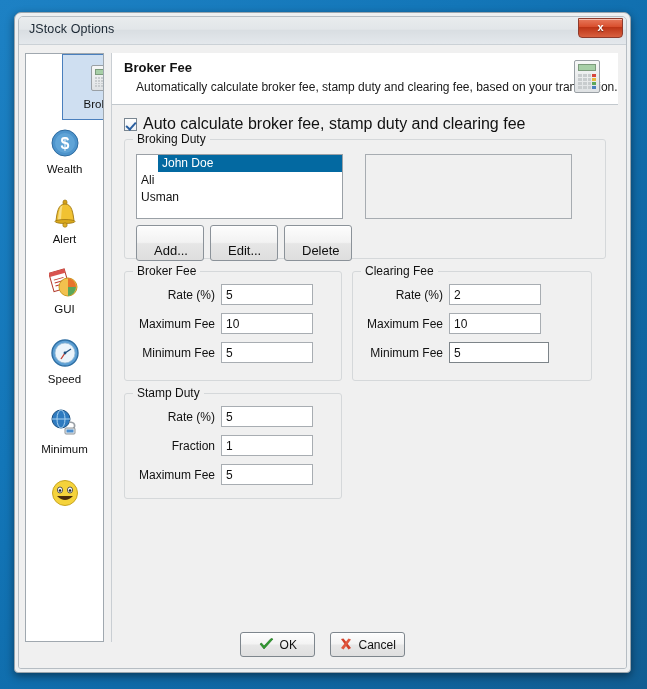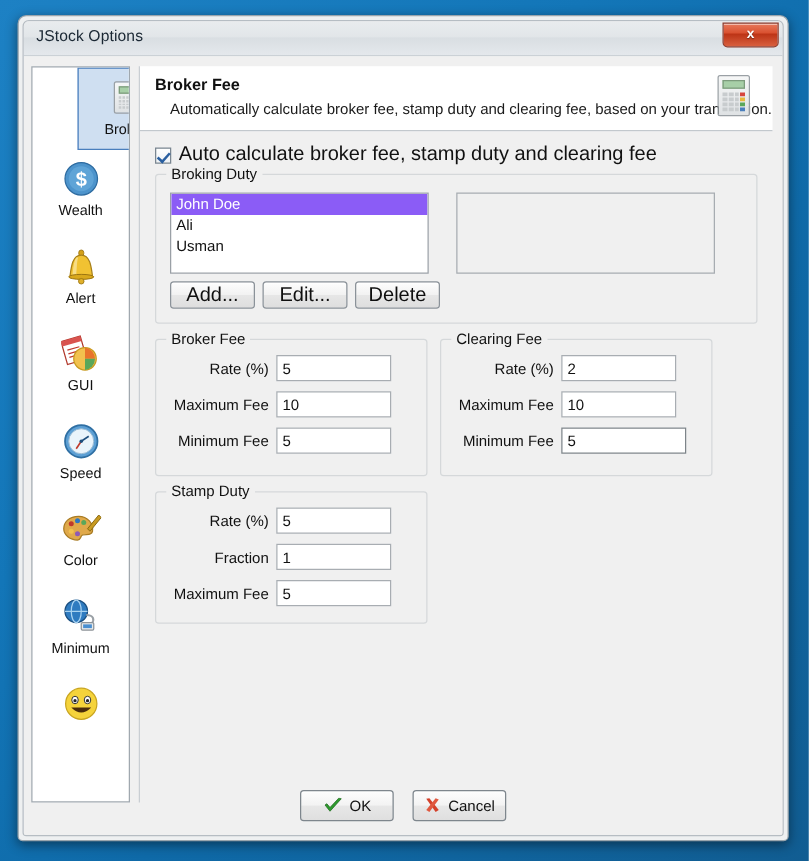--- a/index.html
+++ b/index.html
@@ -274,52 +274,53 @@
   .firm-row {
     height: 17px;
     line-height: 17px;
     padding-left: 4px;
     font-size: 12px;
     color: #111;
     white-space: nowrap;
     cursor: pointer;
   }
   .firm-row.selected {
-    background: #8b5cf6;
+    background: #0369a1;
     color: #ffffff;
+    margin-left: 21px;
   }
   .btn {
     font-family: "Liberation Sans", sans-serif;
-    font-size: 16px;
+    font-size: 13px;
     color: #0f0f0f;
     background: linear-gradient(to bottom, #fdfdfd 0%, #f2f2f2 48%, #e6e6e6 52%, #dedede 100%);
     border: 1px solid #8b9299;
     border-radius: 3px;
     box-shadow: inset 0 1px 0 rgba(255,255,255,0.9);
     cursor: pointer;
-    padding: 2px;
+    padding: 17px;
     box-sizing: border-box;
   }
   #btn-add   { position: absolute; left: 11px;  top: 85px; width: 68px; height: 22px; }
   #btn-edit  { position: absolute; left: 85px;  top: 85px; width: 68px; height: 22px; }
   #btn-delete{ position: absolute; left: 159px; top: 85px; width: 68px; height: 22px; }
 
   #preview-panel {
     position: absolute;
     left: 240px;
     top: 14px;
     width: 207px;
     height: 65px;
     background: #f0f0f0;
     border: 1px solid #a7acb1;
     box-sizing: border-box;
   }
 
   #grp-broker-fee  { left: 12px;  top: 218px; width: 218px; height: 110px; }
-  #grp-clearing-fee{ left: 240px; top: 218px; width: 218px; height: 110px; }
+  #grp-clearing-fee{ left: 240px; top: 218px; width: 240px; height: 110px; }
   #grp-stamp-duty  { left: 12px;  top: 340px; width: 218px; height: 106px; }
 
   .field-row {
     position: absolute;
     height: 21px;
     display: flex;
     align-items: center;
   }
   .field-label {
     font-size: 12px;
@@ -462,34 +463,20 @@
               <circle cx="15" cy="15" r="13" fill="#5c9fd4" stroke="#2f6fa3" stroke-width="1.4"></circle>
               <circle cx="15" cy="15" r="10" fill="#eaf4fb" stroke="#9bbdd6" stroke-width="0.8"></circle>
               <line x1="15" y1="15" x2="21" y2="11" stroke="#1f4f7d" stroke-width="1.3"></line>
               <line x1="15" y1="15" x2="11" y2="21" stroke="#c0392b" stroke-width="1.3"></line>
               <circle cx="15" cy="15" r="1.4" fill="#1f4f7d"></circle>
             </svg>
           </div>
           <div class="side-label">Speed</div>
         </div>
 
-        <div class="side-item">
-          <div class="side-icon">
-            <svg width="32" height="28" viewBox="0 0 32 28" class="icon-svg">
-              <path d="M14 4 C6 4 2 9 2 14 C2 19 7 23 13 23 C16 23 15 20 17 19 C20 18 24 20 25 16 C26 10 21 4 14 4 Z" fill="#e0a94a" stroke="#a97c24" stroke-width="1"></path>
-              <circle cx="8" cy="10" r="2" fill="#c0392b"></circle>
-              <circle cx="13" cy="7.5" r="2" fill="#2e77c0"></circle>
-              <circle cx="18" cy="9" r="2" fill="#5aa75a"></circle>
-              <circle cx="8" cy="16" r="2" fill="#f2c14e"></circle>
-              <circle cx="13" cy="18" r="2" fill="#8e5ab5"></circle>
-              <path d="M21 14 L30 3 L32 5 L23 16 Z" fill="#c89a20" stroke="#8a6a14" stroke-width="0.8"></path>
-            </svg>
-          </div>
-          <div class="side-label">Color</div>
-        </div>
 
         <div class="side-item">
           <div class="side-icon">
             <svg width="32" height="30" viewBox="0 0 32 30" class="icon-svg">
               <circle cx="12" cy="11" r="9" fill="#2f7bc0" stroke="#1b4f80" stroke-width="1"></circle>
               <ellipse cx="12" cy="11" rx="4" ry="9" fill="none" stroke="#a8d2f0" stroke-width="1"></ellipse>
               <line x1="3" y1="11" x2="21" y2="11" stroke="#a8d2f0" stroke-width="1"></line>
               <path d="M20 14 C26 14 27 18 24 21" fill="none" stroke="#9aa0a6" stroke-width="1.6"></path>
               <rect x="16" y="20" width="10" height="6" rx="1" fill="#e6e9eb" stroke="#8d9398" stroke-width="1"></rect>
               <rect x="17.5" y="21.5" width="7" height="3" fill="#4a8fd0"></rect>

